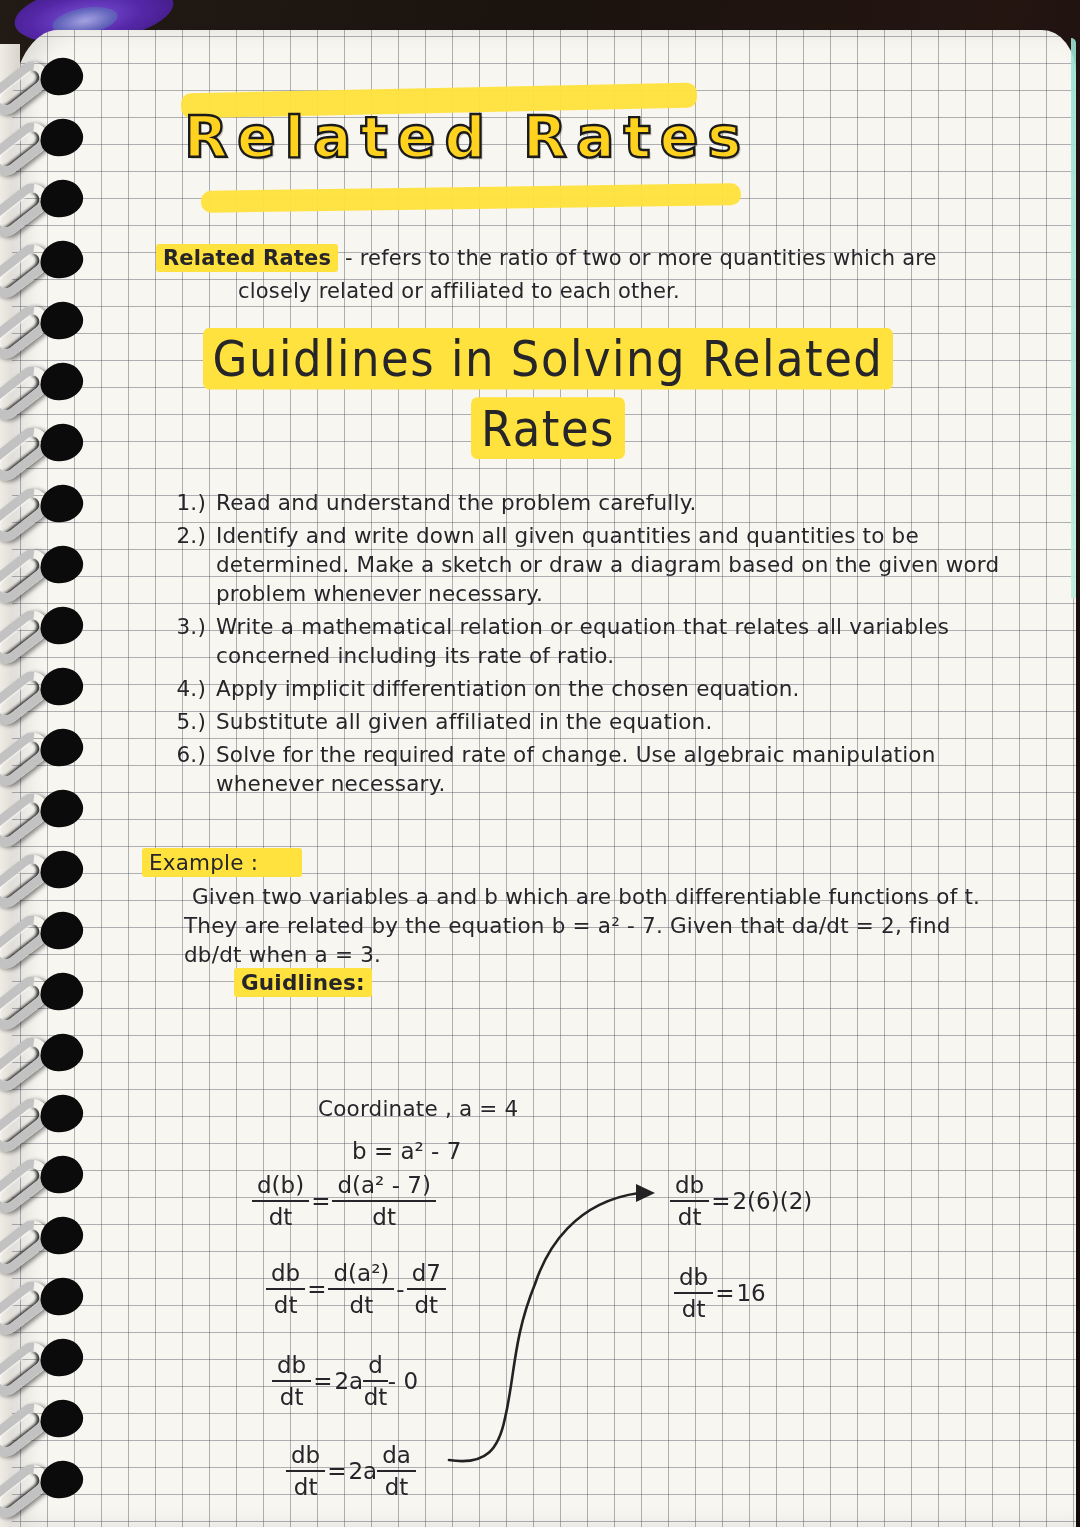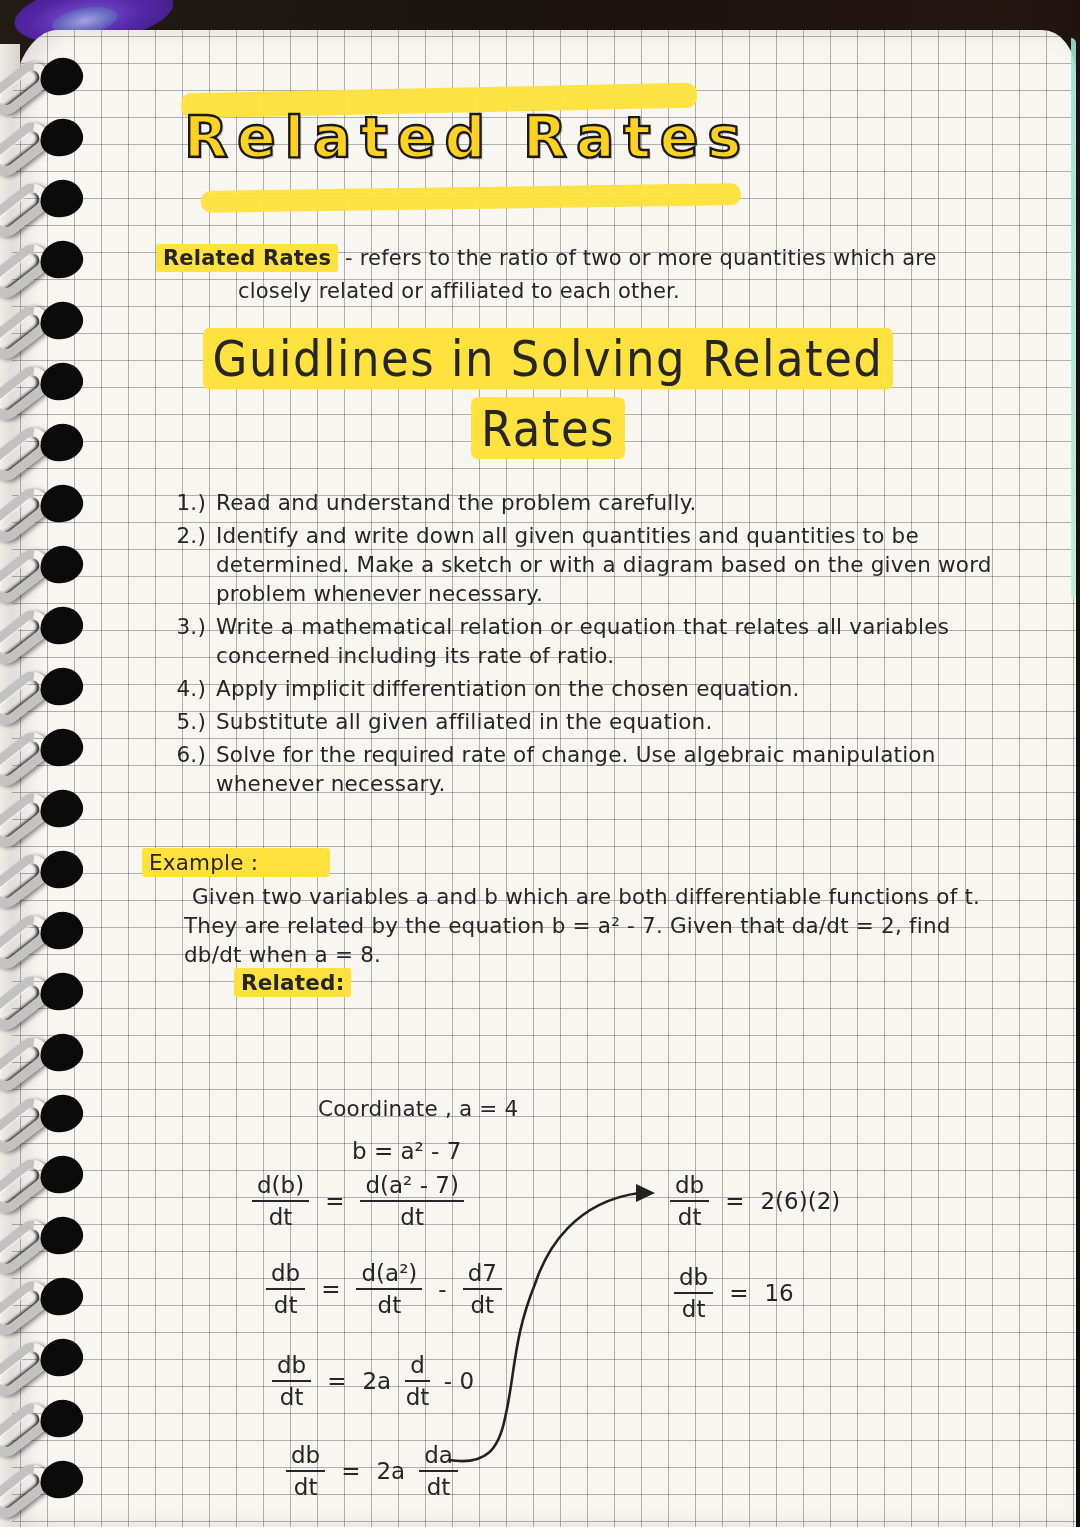--- a/index.html
+++ b/index.html
@@ -66,21 +66,21 @@
   .g-list{width:872px;font-size:21.5px;line-height:29px;letter-spacing:.2px}
   .g-item{display:flex;gap:10px;margin-bottom:4px}
   .g-num{flex:0 0 36px;text-align:right}
   .g-text{flex:1}
 
   .hand{font-size:21.5px;line-height:29px;letter-spacing:.2px}
   .para{width:828px;text-indent:8px}
   .nowrap{white-space:nowrap}
 
   
-  .mrow{display:flex;align-items:center;gap:14px;font-size:23px;white-space:nowrap}
+  .mrow{display:flex;align-items:center;font-size:23px;white-space:nowrap}
   .frac{display:inline-flex;flex-direction:column;align-items:center;line-height:1.15}
   .frac .num{border-bottom:2.2px solid var(--ink);padding:0 5px 2px}
   .frac .den{padding-top:2px}
   .meq{padding:0 2px}
   svg.arrow{position:absolute;overflow:visible}
 </style>
 </head>
 <body>
 
 <div class="canvas">
@@ -108,47 +108,47 @@
       <div><span class="hl">Rates</span></div>
     </div>
 
     <div class="abs g-list" style="left:158px;top:458px">
       <div class="g-item">
         <span class="g-num">1.)</span>
         <span class="g-text">Read and understand the problem carefully.</span>
       </div>
       <div class="g-item">
         <span class="g-num">2.)</span>
-        <span class="g-text">Identify and write down all given quantities and quantities to be determined. Make a sketch or with a diagram based on the given word problem whenever necessary.</span>
+        <span class="g-text">Identify and write down all given quantities and quantities to be determined. Make a sketch or draw a diagram based on the given word problem whenever necessary.</span>
       </div>
       <div class="g-item">
         <span class="g-num">3.)</span>
         <span class="g-text">Write a mathematical relation or equation that relates all variables concerned including its rate of ratio.</span>
       </div>
       <div class="g-item">
         <span class="g-num">4.)</span>
         <span class="g-text">Apply implicit differentiation on the chosen equation.</span>
       </div>
       <div class="g-item">
         <span class="g-num">5.)</span>
         <span class="g-text">Substitute all given affiliated in the equation.</span>
       </div>
       <div class="g-item">
         <span class="g-num">6.)</span>
         <span class="g-text">Solve for the required rate of change. Use algebraic manipulation whenever necessary.</span>
       </div>
     </div>
 
     <div class="abs hand" style="left:130px;top:818px">
-      <span class="hl" style="padding-right:72px">Example :</span>
-    </div>
-    <div class="abs hand para" style="left:172px;top:852px">Given two variables a and b which are both differentiable functions of t. They are related by the equation b = a² - 7. Given that da/dt = 2, find db/dt when a = 8.</div>
+      <span class="hl" style="padding-right:44px">Example :</span>
+    </div>
+    <div class="abs hand para" style="left:172px;top:852px">Given two variables a and b which are both differentiable functions of t. They are related by the equation b = a² - 7. Given that da/dt = 2, find db/dt when a = 3.</div>
 
     <div class="abs hand" style="left:222px;top:938px">
-      <span class="hl" style="font-weight:600">Related:</span>
+      <span class="hl" style="font-weight:600">Guidlines:</span>
     </div>
 
     <div class="abs hand nowrap" style="left:306px;top:1064px">Coordinate , a = 4</div>
 
     <div class="abs" style="left:340px;top:1108px;font-size:23px">b = a² - 7</div>
 
     <div class="abs mrow" style="left:240px;top:1142px">
       <span class="frac">
         <span class="num">d(b)</span>
         <span class="den">dt</span>

